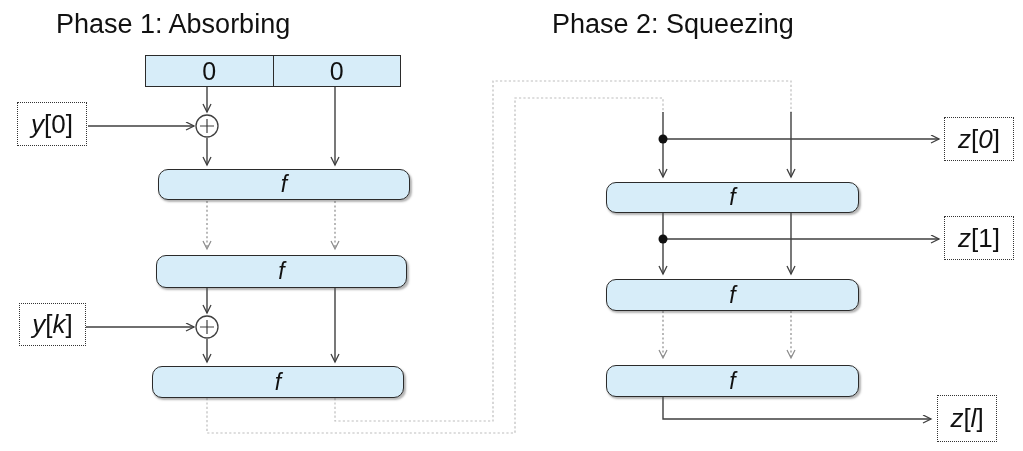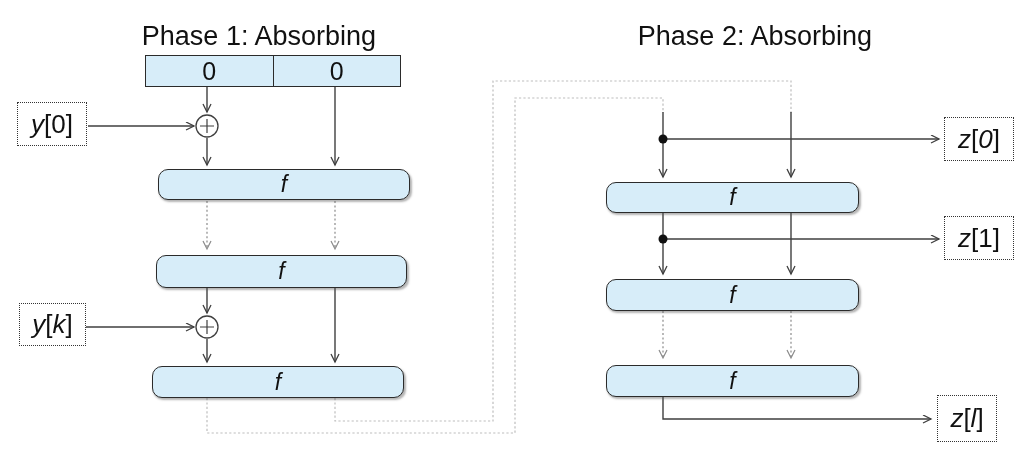--- a/index.html
+++ b/index.html
@@ -9,21 +9,21 @@
     --connector:#bdbdbd;
     --gray-arrow:#8a8a8a;
     --label-border:#333333;
   }
   html,body{margin:0;padding:0;background:#ffffff;}
   #stage{
     position:relative;width:1023px;height:451px;background:#ffffff;
     font-family:"Liberation Sans", sans-serif;overflow:hidden;
   }
   .title{
-    position:absolute;top:20px;width:320px;text-align:right;
+    position:absolute;top:8px;width:320px;text-align:left;
     font-size:27px;line-height:32px;color:#111;white-space:nowrap;
   }
   .reg{
     position:absolute;left:145px;top:55px;width:256px;height:32px;
     display:flex;border:1.6px solid var(--box-border);
     background:var(--box-fill);box-sizing:border-box;
   }
   .reg-cell{
     flex:1;display:flex;align-items:center;justify-content:center;
     font-size:25px;color:#111;
@@ -97,21 +97,21 @@
     <g>
       <circle class="xor-c" cx="207" cy="327" r="11"></circle>
       <path class="xor-p" d="M207,320 L207,334 M200,327 L214,327"></path>
     </g>
 
     <circle class="dot" cx="663" cy="139" r="4.5"></circle>
     <circle class="dot" cx="663" cy="239" r="4.5"></circle>
   </svg>
 
   <div class="title" style="left:56px;">Phase 1: Absorbing</div>
-  <div class="title" style="left:552px;">Phase 2: Absorbing</div>
+  <div class="title" style="left:552px;">Phase 2: Squeezing</div>
 
   <div class="reg">
     <div class="reg-cell">0</div>
     <div class="reg-cell">0</div>
   </div>
 
   <div class="fbox" style="left:158px;top:169px;width:252px;height:31px;">f</div>
   <div class="fbox" style="left:156px;top:255px;width:251px;height:33px;">f</div>
   <div class="fbox" style="left:152px;top:366px;width:252px;height:32px;">f</div>
 

